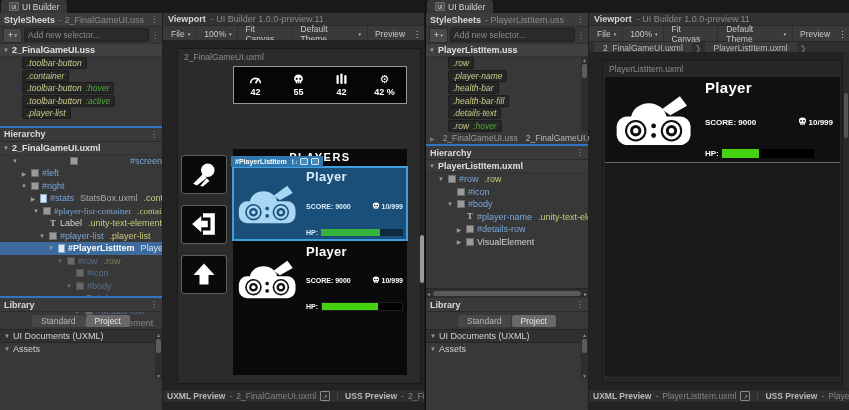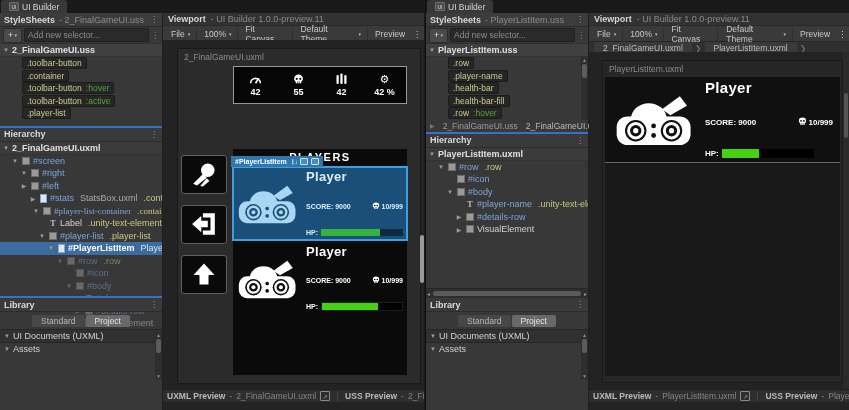--- a/index.html
+++ b/index.html
@@ -27,21 +27,21 @@
   .addbtn{width:17px;height:13px;background:#4a4a4a;border:1px solid #2b2b2b;color:#ddd;font-size:9px;
           display:flex;align-items:center;justify-content:center;border-radius:2px;gap:1px;}
   .addbtn .car{font-size:5px;color:#bbb;}
   .addinput{flex:1;height:12px;background:#2a2a2a;border:1px solid #212121;color:#8d8d8d;font-size:8.5px;
           padding:0 3px;border-radius:2px;display:flex;align-items:center;}
   .panemenu2{width:8px;color:#8a8a8a;text-align:center;font-size:8px;}
   .rootrow{height:12px;display:flex;align-items:center;background:#404040;border-bottom:1px solid #323232;
           font-size:9px;color:#e0e0e0;font-weight:bold;padding-left:3px;gap:3px;}
   .selrow{height:12.5px;display:flex;align-items:center;padding-left:22px;gap:0;}
   .pill{background:#262626;border:1px solid #1c1c1c;border-radius:2px;padding:0 4px;height:10px;
-        display:flex;align-items:center;gap:4px;font-size:8.5px;}
+        display:flex;align-items:center;gap:4px;font-size:8.5px;font-style:italic;}
   .pill .snm{color:#cbcb8d;}
   .pill .pse{color:#55a33c;}
   .ussfooter{height:12px;display:flex;align-items:center;gap:8px;padding-left:4px;color:#9a9a9a;font-size:8.5px;background:#383838;}
   .bluebar{height:2px;background:#3273c8;}
 
   
   .trow{height:12.5px;display:flex;align-items:center;font-size:9px;gap:3px;white-space:nowrap;overflow:hidden;}
   .trow .arrow{width:8px;text-align:center;color:#9a9a9a;font-size:6px;flex:none;}
   .boxicon{width:8px;height:8px;background:#9a9a9a;border:1px solid #6d6d6d;flex:none;box-sizing:border-box;}
   .docicon{width:7px;height:9px;background:#dce9f5;border:1px solid #8aa8c5;flex:none;box-sizing:border-box;}
@@ -204,34 +204,34 @@
 
     <div class="pane-h" style="background:#3a3a3a;">
       <b>Hierarchy</b>
       <span class="menu">⋮</span>
     </div>
     <div class="rootrow" style="background:#3b3b3b;">
       <span class="arrow" style="font-size:6px;color:#9a9a9a">▼</span>
       <span>2_FinalGameUI.uxml</span>
     </div>
     <div id="L_tree">
-        <div class="trow" style="padding-left: 11px;">
+        <div class="trow" style="padding-left: 11px; justify-content: space-between;">
           <span class="arrow">▼</span>
           <span class="boxicon"></span>
           <span class="ename">#screen</span>
-        </div>
-        <div class="trow" style="padding-left: 20px;">
-          <span class="arrow">▼</span>
-          <span class="boxicon"></span>
-          <span class="ename">#right</span>
         </div>
         <div class="trow" style="padding-left: 20px;">
           <span class="arrow">▶</span>
           <span class="boxicon"></span>
           <span class="ename">#left</span>
+        </div>
+        <div class="trow" style="padding-left: 20px;">
+          <span class="arrow">▼</span>
+          <span class="boxicon"></span>
+          <span class="ename">#right</span>
         </div>
         <div class="trow" style="padding-left: 29px;">
           <span class="arrow">▶</span>
           <span class="docicon"></span>
           <span class="ename">#stats</span>
           <span class="file">StatsBox.uxml</span>
           <span class="cls">.container</span>
         </div>
         <div class="trow" style="padding-left: 32px; font-family: Liberation Serif, serif;">
           <span class="arrow">▼</span>
@@ -560,20 +560,25 @@
             <span class="snm">.health-bar</span>
           </span>
         </div>
         <div class="selrow">
           <span class="pill">
             <span class="snm">.health-bar-fill</span>
           </span>
         </div>
         <div class="selrow">
           <span class="pill">
+            <span class="snm">.details-text</span>
+          </span>
+        </div>
+        <div class="selrow">
+          <span class="pill">
             <span class="snm">.row</span>
             <span class="pse">:hover</span>
           </span>
         </div>
         <div class="ssvscroll" style="top:0;bottom:0;">
         <span class="ar" style="font-size:5px;color:#8d8d8d">▲</span>
         <span class="vthumb"></span>
       </div>
     </div>
     <div class="ussfooter">

